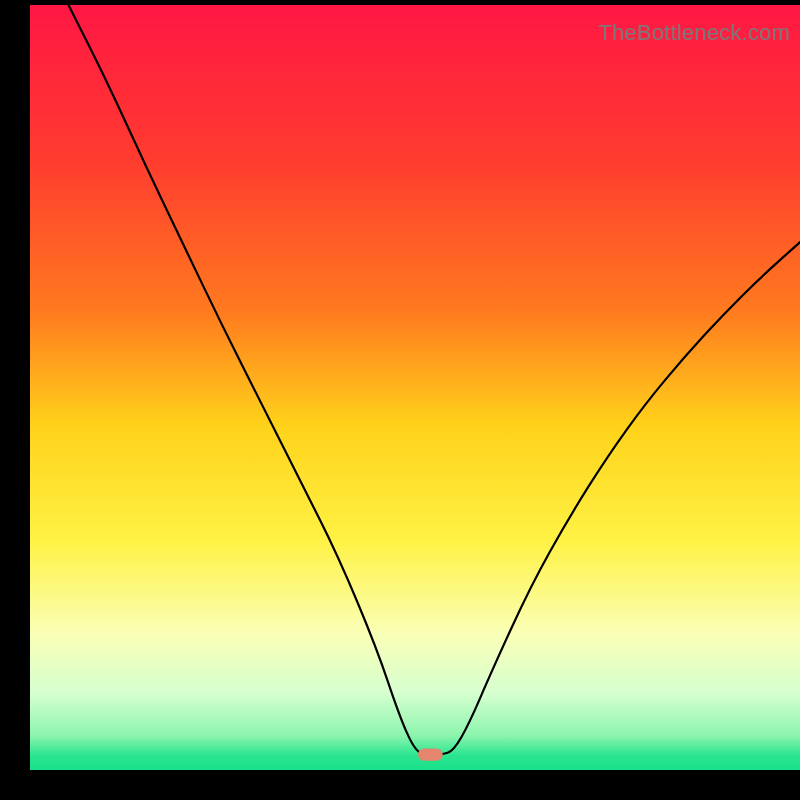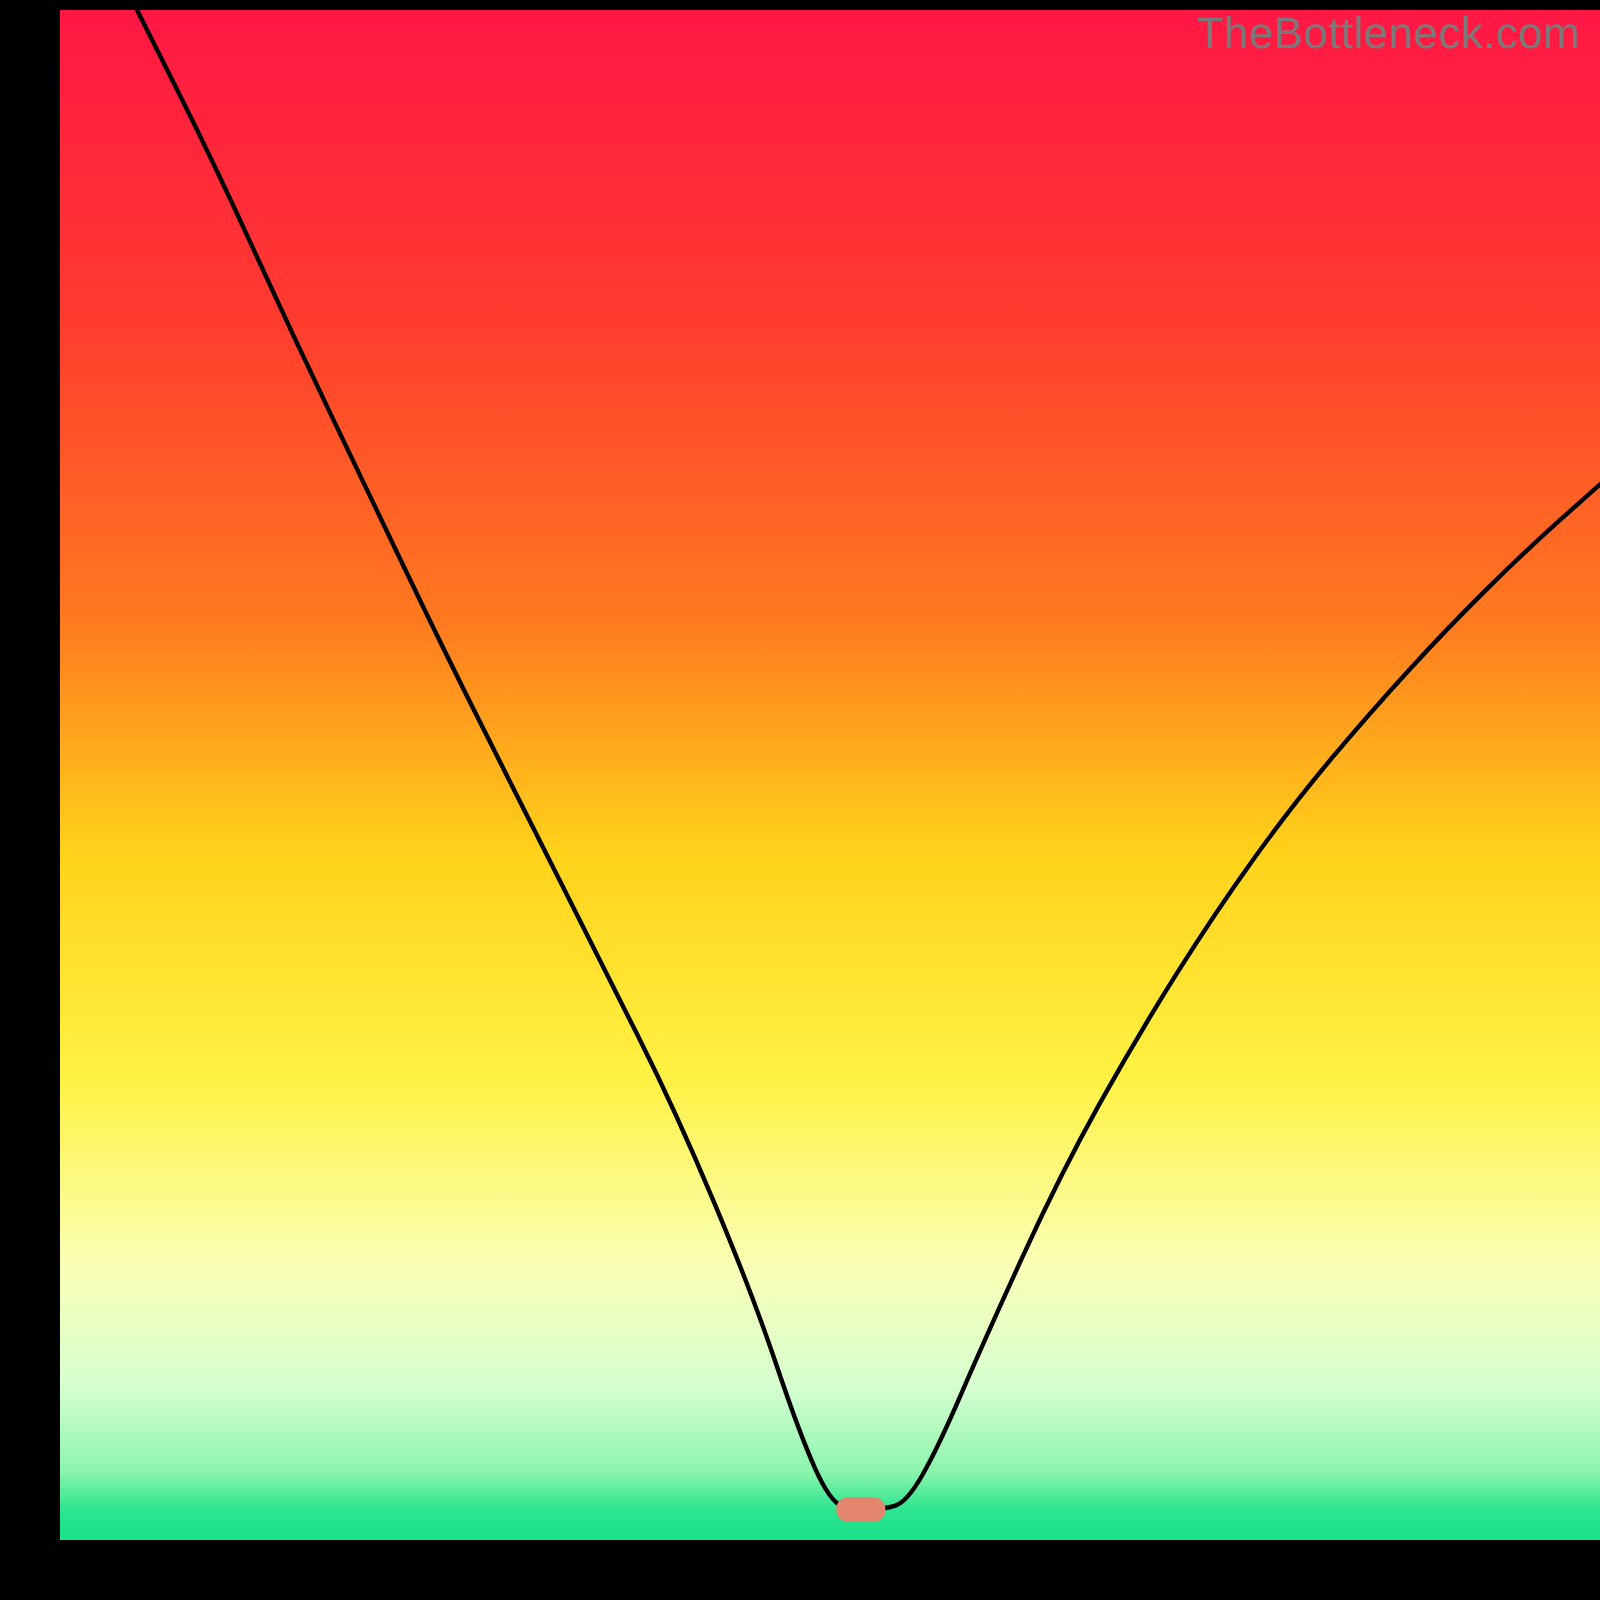--- a/index.html
+++ b/index.html
@@ -12,21 +12,21 @@
     font-family: Arial, Helvetica, sans-serif;
   }
   .frame {
     position: relative;
     width: 800px;
     height: 800px;
     background: #000;
   }
   .watermark {
     position: absolute;
-    top: 4px;
+    top: 20px;
     right: 10px;
     color: #7a7a7a;
     font-size: 22px;
     font-weight: 500;
     letter-spacing: 0.2px;
     z-index: 10;
   }
   svg {
     position: absolute;
     top: 0;

